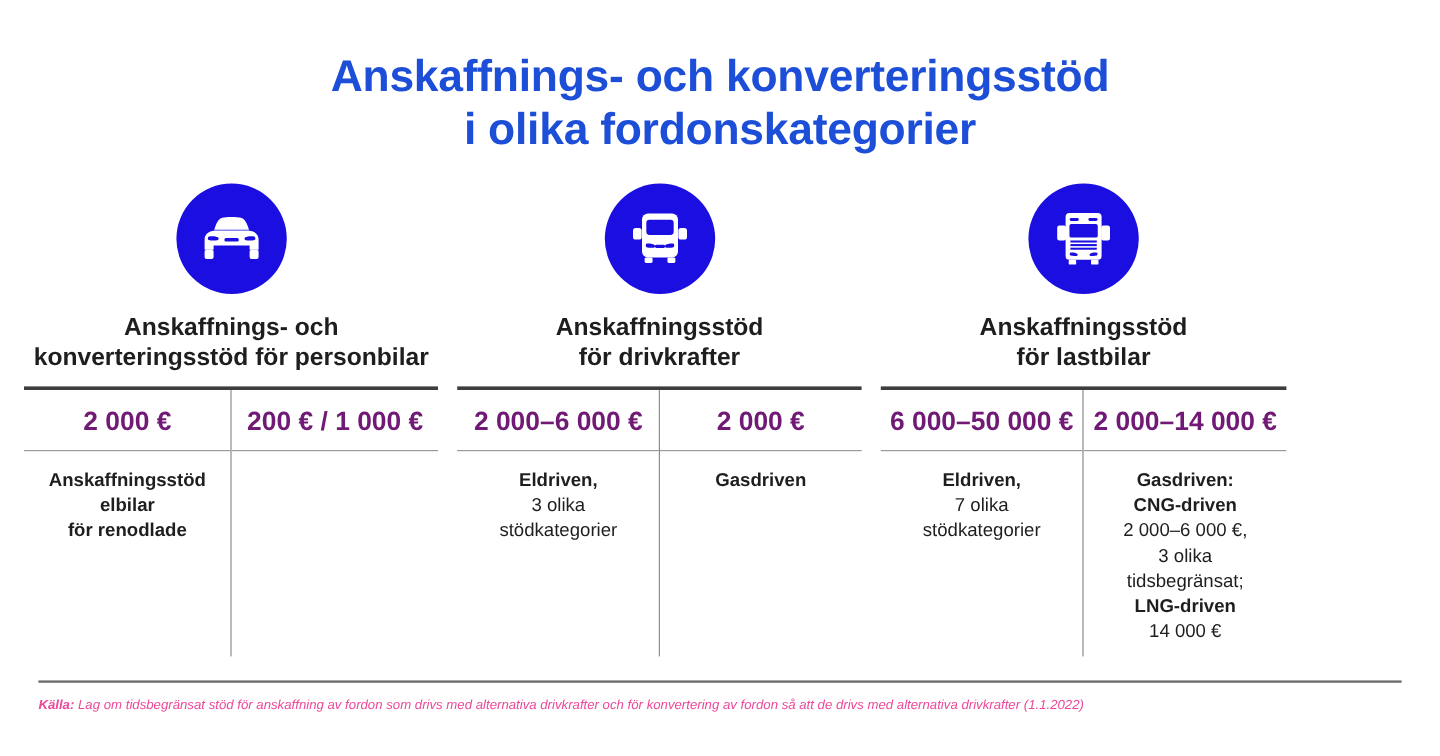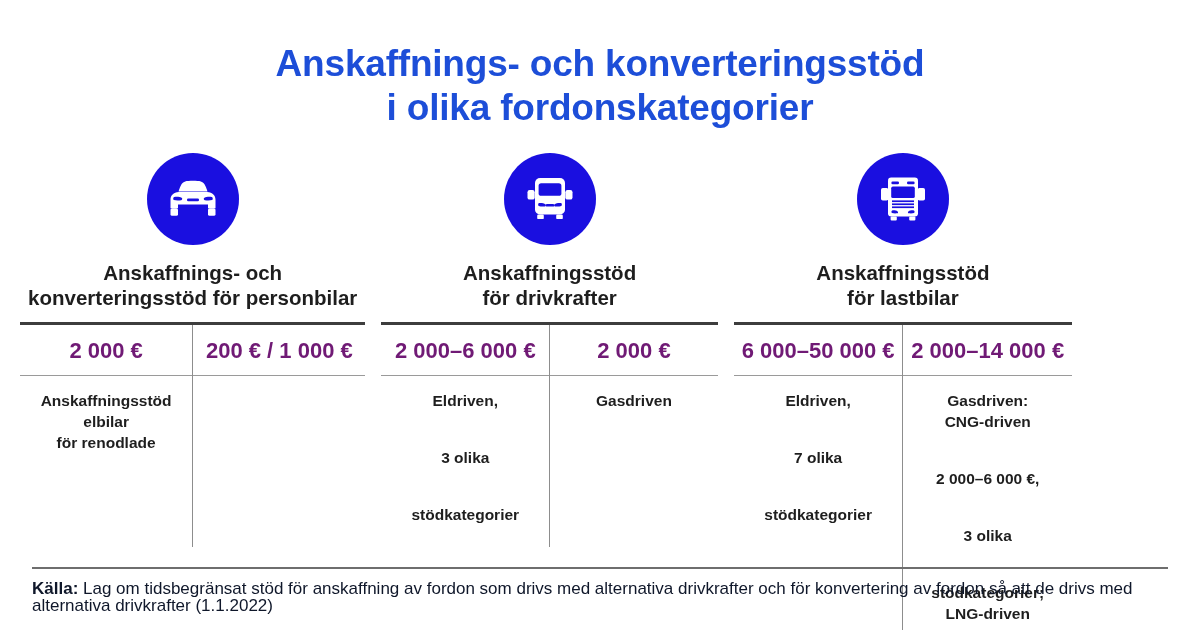--- a/index.html
+++ b/index.html
@@ -100,21 +100,21 @@
   }
   .desc {
     text-align: center;
     font-size: 15.5px;
     line-height: 21px;
     color: #1e1e1e;
     padding: 14px 6px 0 6px;
     flex: 1 1 auto;
   }
   .desc .b { font-weight: bold; }
-  .desc .r { font-weight: bold; margin-top: 36px; }
+  .desc .r { font-weight: normal; }
   .desc .ln { display: block; }
 
   
   .g1 .cell { min-height: 222px; }
   .g2 .cell { min-height: 222px; }
   .g3 .cell { min-height: 222px; }
 
   
   .source-rule {
     position: absolute;
@@ -122,23 +122,24 @@
     right: 32px;
     top: 567px;
     height: 1.5px;
     background: #6e6e6e;
   }
   .source {
     position: absolute;
     left: 32px;
     right: 28px;
     top: 580px;
-    font-size: 17px;
+    font-size: 11px;
     line-height: 17px;
-    color: #0f172a;
+    color: #ec4899;
+    font-style: italic;
   }
   .source .lbl { font-weight: bold; }
 </style>
 </head>
 <body>
 
 <h1 class="title">
   <span class="title-line">Anskaffnings- och konverteringsstöd</span>
   <span class="title-line">i olika fordonskategorier</span>
 </h1>
@@ -249,21 +250,21 @@
             <span class="ln r">stödkategorier</span>
           </div>
       </div>
       <div class="cell">
         <div class="amount">2 000–14 000 €</div>
         <div class="desc">
             <span class="ln b">Gasdriven:</span>
             <span class="ln b">CNG-driven</span>
             <span class="ln r">2 000–6 000 €,</span>
             <span class="ln r">3 olika</span>
-            <span class="ln r">stödkategorier;</span>
+            <span class="ln r">tidsbegränsat;</span>
             <span class="ln b">LNG-driven</span>
             <span class="ln r">14 000 €</span>
           </div>
       </div>
     </div>
   </div>
 
 </div>
 
 <div class="source-rule"></div>

